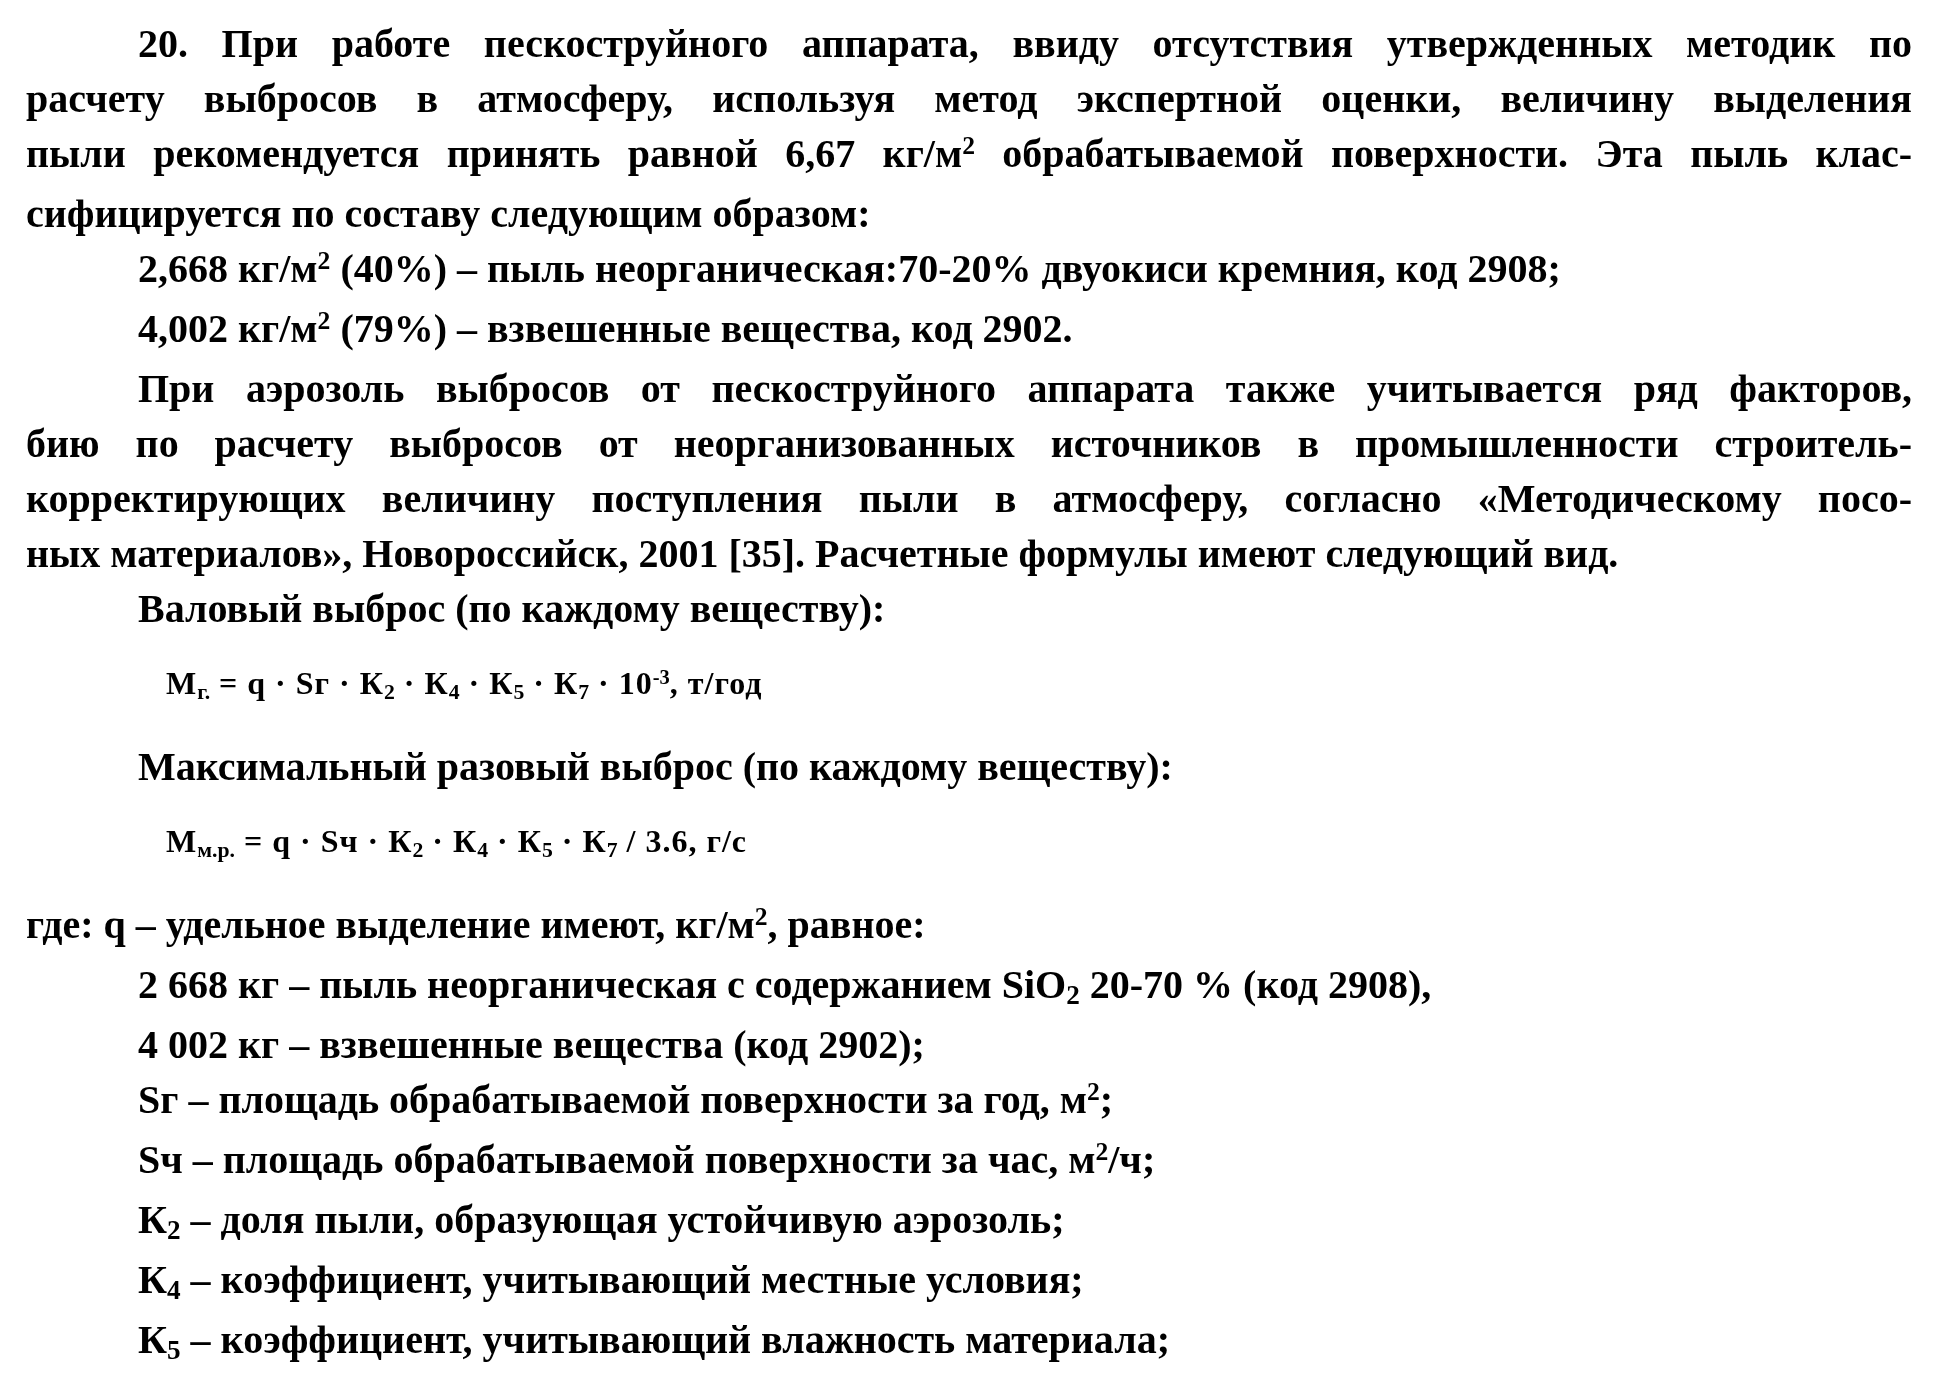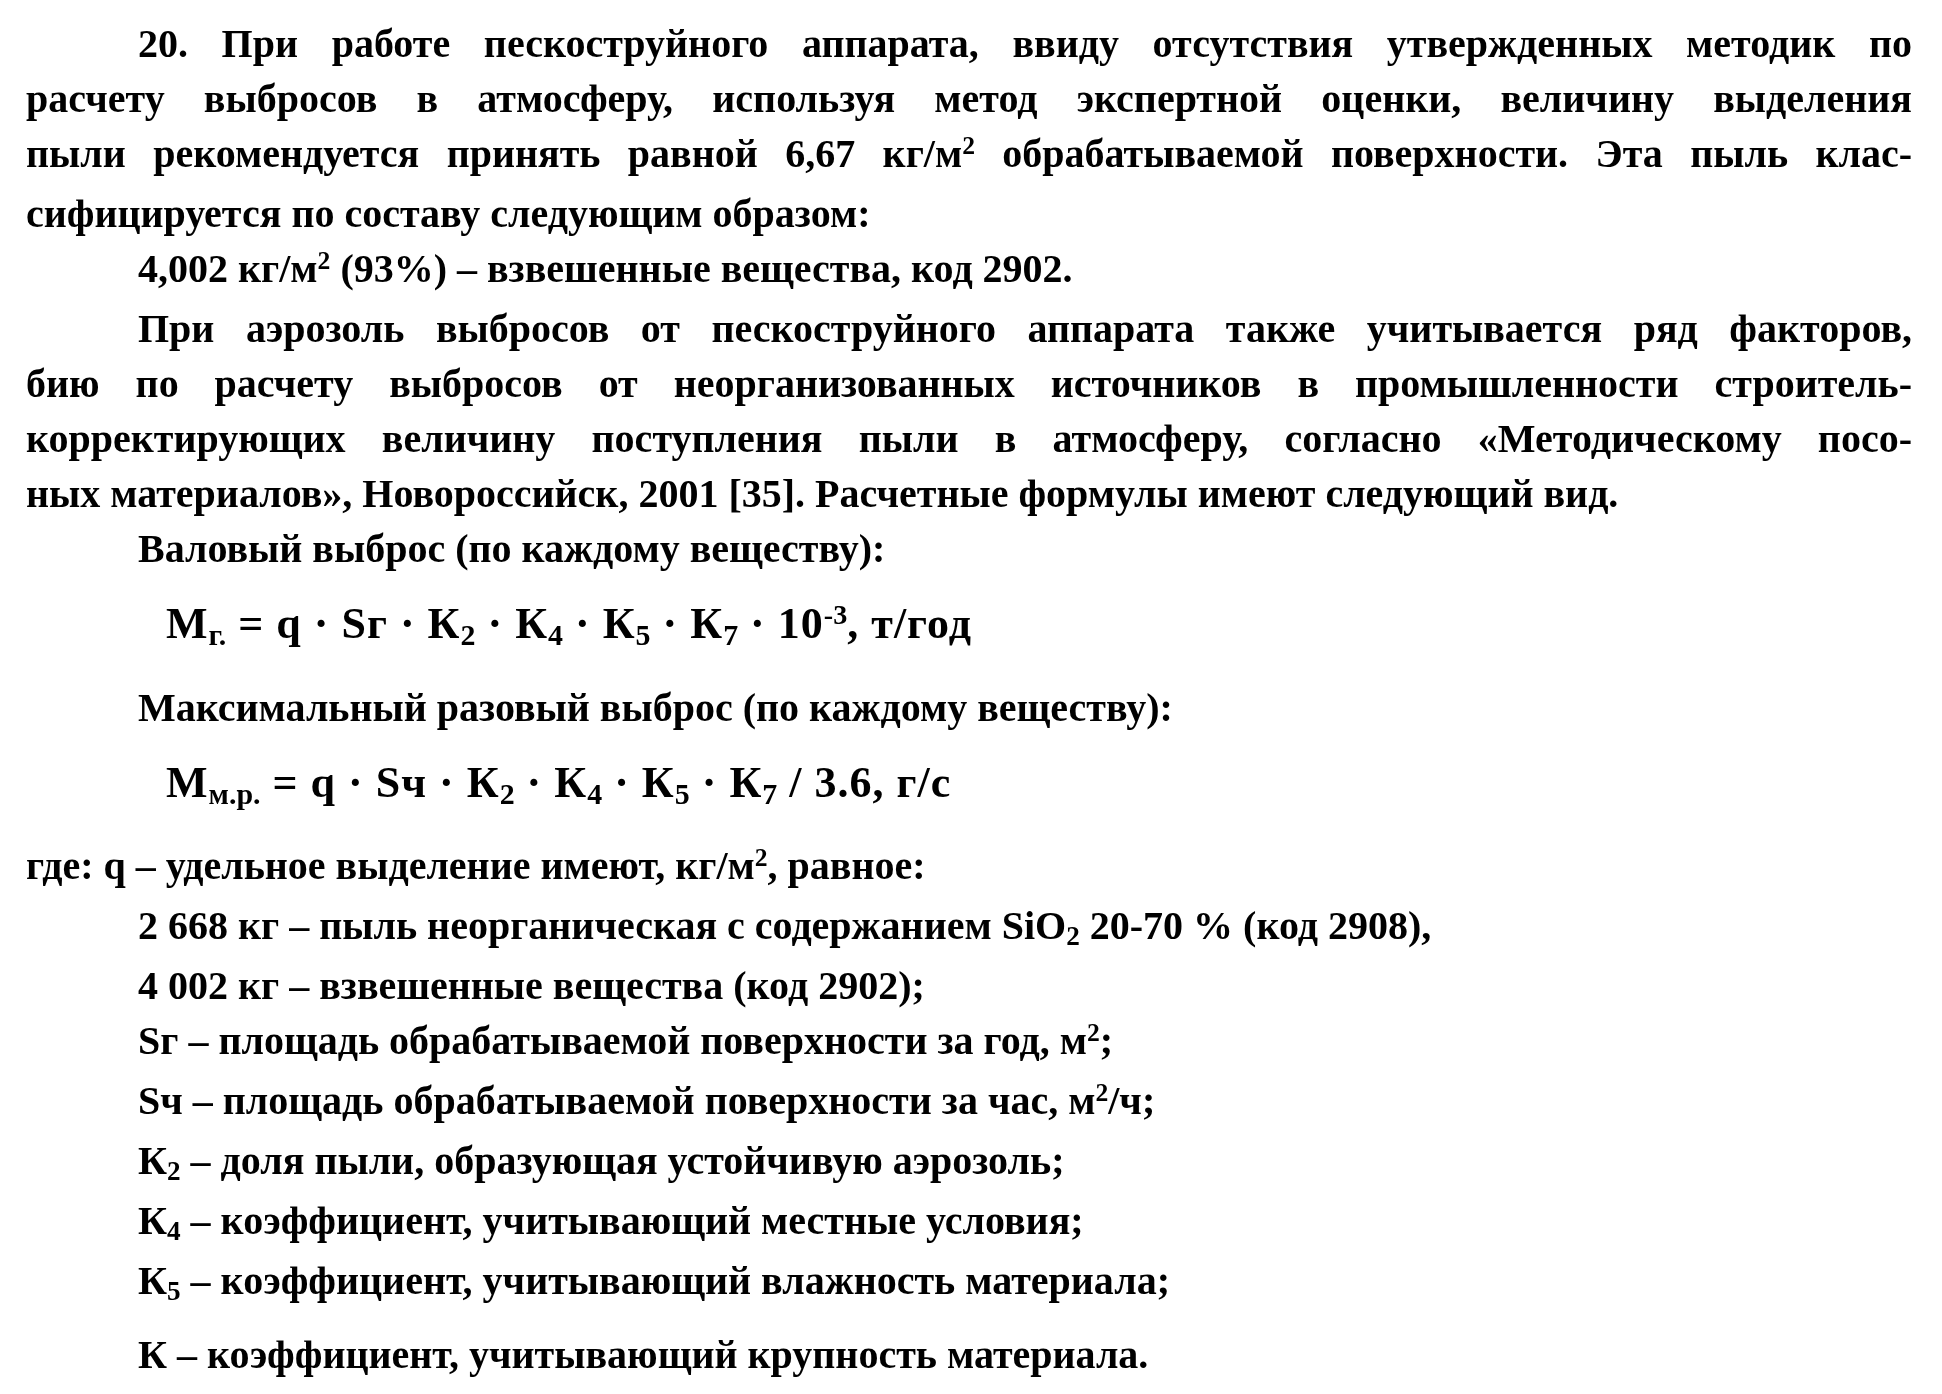--- a/index.html
+++ b/index.html
@@ -24,21 +24,21 @@
   .just { text-align: justify; text-align-last: justify; }
   
   .indent { text-indent: 112px; }
   
   .list { padding-left: 112px; }
   
   .formula {
     padding-left: 140px;
     margin-top: 20px !important;
     margin-bottom: 24px !important;
-    font-size: 44px;
+    font-size: 32px;
     letter-spacing: 1px;
   }
   .gap-top { margin-top: 14px !important; }
   .sup {
     position: relative;
     top: -0.5em;
     font-size: 64%;
     letter-spacing: 0;
   }
   .sub {
@@ -49,21 +49,22 @@
   }
 </style>
 </head>
 <body>
 
 <div class="doc">
     <p class="indent just"><span>20. При работе пескоструйного аппарата, ввиду отсутствия утвержденных методик по</span></p>
     <p class="just"><span>расчету выбросов в атмосферу, используя метод экспертной оценки, величину выделения</span></p>
     <p class="just"><span>пыли рекомендуется принять равной 6,67 кг/м</span><span class="sup">2</span><span> обрабатываемой поверхности. Эта пыль клас-</span></p>
     <p><span>сифицируется по составу следующим образом:</span></p>
-    <p class="list"><span>4,002 кг/м</span><span class="sup">2</span><span> (93%) – взвешенные вещества, код 2902.</span></p>
+    <p class="list"><span>2,668 кг/м</span><span class="sup">2</span><span> (40%) – пыль неорганическая:70-20% двуокиси кремния, код 2908;</span></p>
+    <p class="list"><span>4,002 кг/м</span><span class="sup">2</span><span> (79%) – взвешенные вещества, код 2902.</span></p>
     <p class="indent just"><span>При аэрозоль выбросов от пескоструйного аппарата также учитывается ряд факторов,</span></p>
     <p class="just"><span>бию по расчету выбросов от неорганизованных источников в промышленности строитель-</span></p>
     <p class="just"><span>корректирующих величину поступления пыли в атмосферу, согласно «Методическому посо-</span></p>
     <p><span>ных материалов», Новороссийск, 2001 [35]. Расчетные формулы имеют следующий вид.</span></p>
     <p class="indent"><span>Валовый выброс (по каждому веществу):</span></p>
     <p class="formula"><span>М</span><span class="sub">г.</span><span> = q </span><span>·</span><span> S</span><span>г</span><span> </span><span>·</span><span> К</span><span class="sub">2</span><span> </span><span>·</span><span> К</span><span class="sub">4</span><span> </span><span>·</span><span> К</span><span class="sub">5</span><span> </span><span>·</span><span> К</span><span class="sub">7</span><span> </span><span>·</span><span> 10</span><span class="sup">-3</span><span>, т/год</span></p>
     <p class="indent"><span>Максимальный разовый выброс (по каждому веществу):</span></p>
     <p class="formula"><span>М</span><span class="sub">м.р.</span><span> = q </span><span>·</span><span>  S</span><span>ч</span><span> </span><span>·</span><span>  К</span><span class="sub">2</span><span> </span><span>·</span><span> К</span><span class="sub">4</span><span> </span><span>·</span><span>  К</span><span class="sub">5</span><span> </span><span>·</span><span> К</span><span class="sub">7</span><span> / 3.6, г/с</span></p>
     <p><span>где: q – удельное выделение имеют, кг/м</span><span class="sup">2</span><span>, равное:</span></p>
     <p class="list"><span>2 668 кг – пыль неорганическая с содержанием SiO</span><span class="sub">2</span><span> 20-70 % (код 2908),</span></p>

